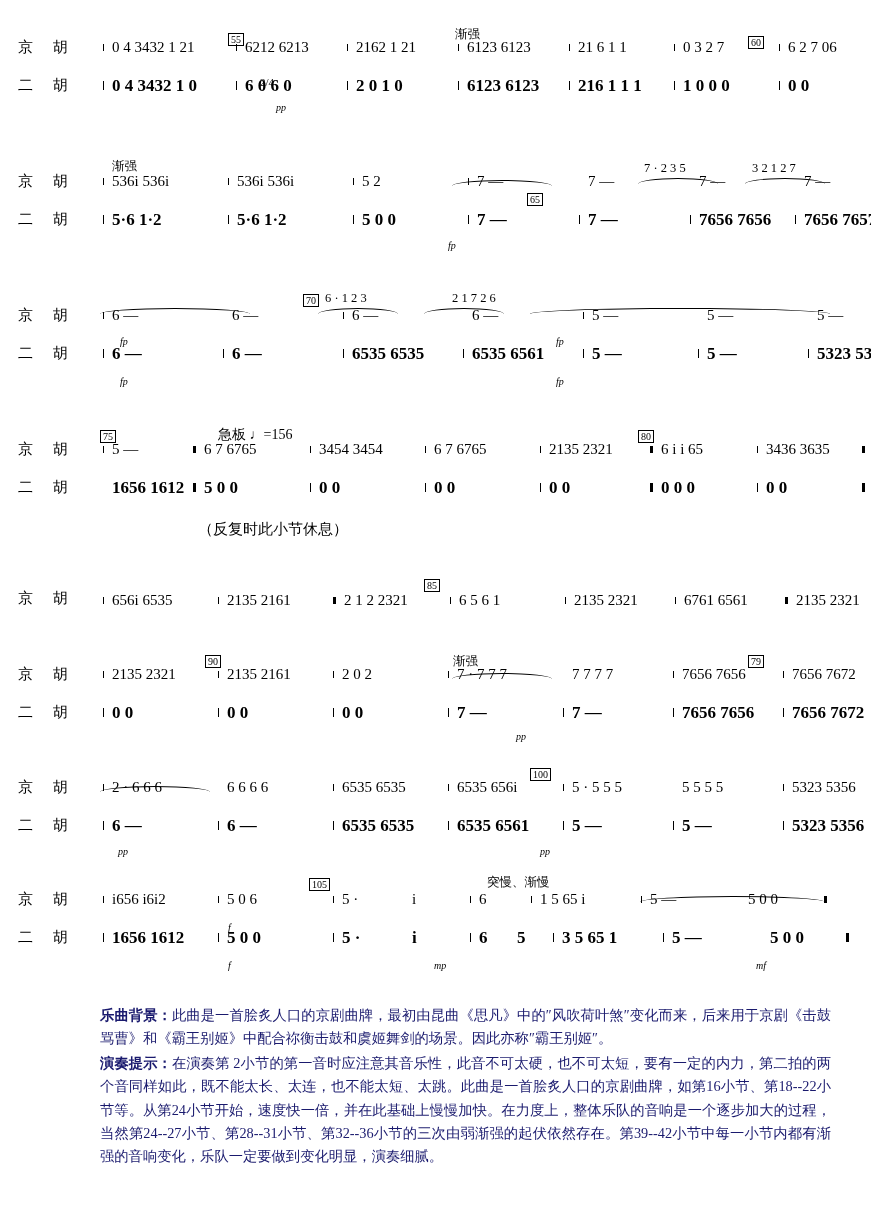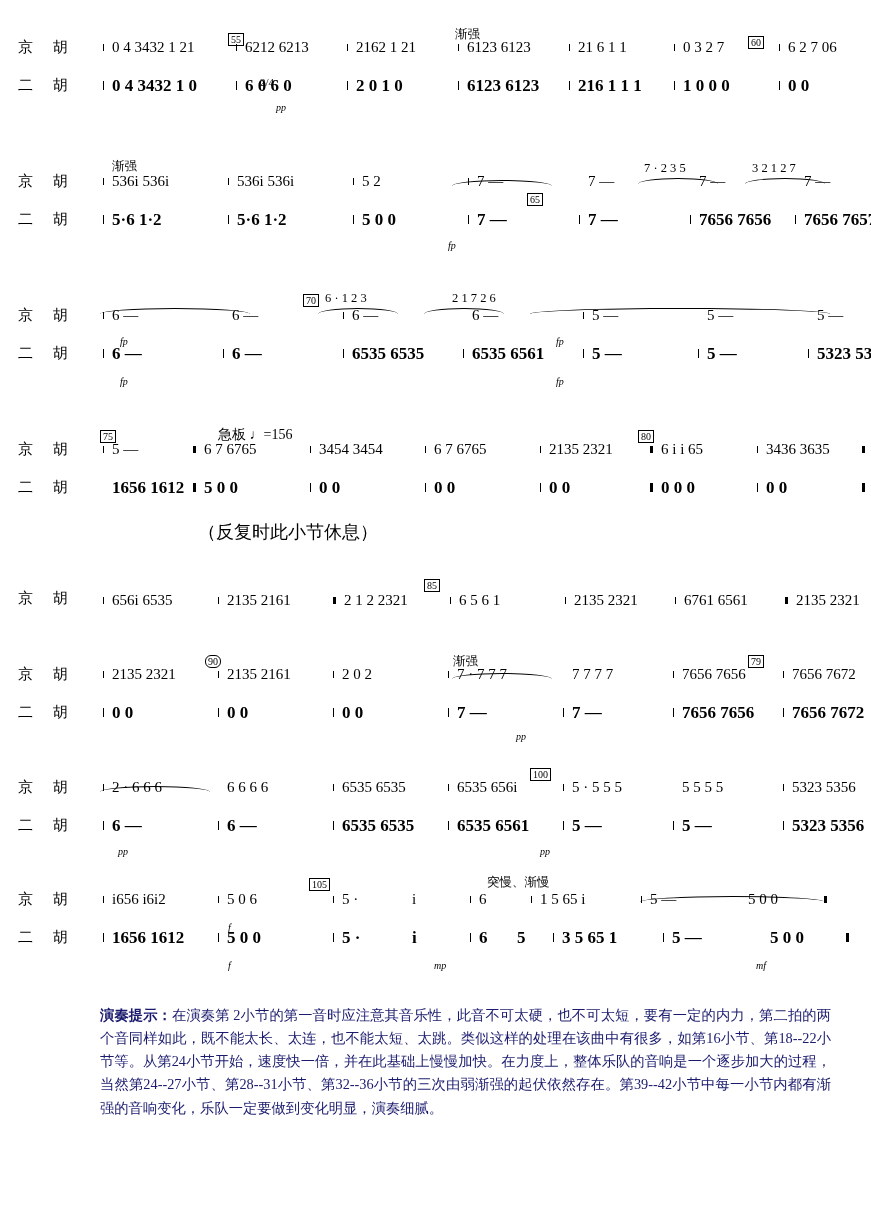--- a/index.html
+++ b/index.html
@@ -423,21 +423,21 @@
         <div class="dyn" style="left:20px;top:80px;">fp</div>
         <div class="dyn" style="left:456px;top:80px;">fp</div>
       </div>
     </div>
   </div>
 
   <div class="system" style="position:absolute;left:0;top:430px;width:871px;height:110px;">
     <div class="measnum" style="left:100px;top:0px;">75</div>
     <div class="mark" style="left:218px;top:-4px;font-size:14px;">急板 ♩=156</div>
     <div class="measnum" style="left:638px;top:0px;">80</div>
-    <div class="mark" style="left:198px;top:90px;font-size:18px;">（反复时此小节休息）</div>
+    <div class="mark" style="left:198px;top:90px;font-size:15px;">（反复时此小节休息）</div>
     <div class="sys-inner">
       <div class="instr-col">
         <div class="instr">京 胡</div>
         <div class="instr">二 胡</div>
       </div>
       <div class="brace"></div>
       <div class="staves">
         <div class="stave">
           <div class="measures">
             <div class="bar"></div>
@@ -547,21 +547,21 @@
                 <span class="n">2135 2321</span>
               </div>
 
           </div>
         </div>
       </div>
     </div>
   </div>
 
   <div class="system" style="position:absolute;left:0;top:655px;width:871px;height:96px;">
-    <div class="measnum" style="left:205px;top:0px;border-radius:6px;">90</div>
+    <div class="measnum" style="left:205px;top:0px;">90</div>
     <div class="mark" style="left:453px;top:-2px;">渐强</div>
     <div class="measnum" style="left:748px;top:0px;">79</div>
     <div class="slur" style="left:452px;top:18px;width:100px;"></div>
     <div class="sys-inner">
       <div class="instr-col">
         <div class="instr">京 胡</div>
         <div class="instr">二 胡</div>
       </div>
       <div class="brace"></div>
       <div class="staves">
@@ -805,17 +805,20 @@
         <div class="dyn" style="left:128px;top:42px;">f</div>
         <div class="dyn" style="left:128px;top:80px;">f</div>
         <div class="dyn" style="left:334px;top:80px;">mp</div>
         <div class="dyn" style="left:656px;top:80px;">mf</div>
       </div>
     </div>
   </div>
 
   <div class="notes">
     <p>
-      <b>演奏提示：</b><span>在演奏第 2小节的第一音时应注意其音乐性，此音不可太硬，也不可太短，要有一定的内力，第二拍的两个音同样如此，既不能太长、太连，也不能太短、太跳。类似这样的处理在该曲中有很多，如第16小节、第18--22小节等。从第24小节开始，速度快一倍，并在此基础上慢慢加快。在力度上，整体乐队的音响是一个逐步加大的过程，当然第24--27小节、第28--31小节、第32--36小节的三次由弱渐强的起伏依然存在。第39--42小节中每一小节内都有渐强的音响变化，乐队一定要做到变化明显，演奏细腻。</span>
+      <b>乐曲背景：</b><span>此曲是一首脍炙人口的京剧曲牌，最初由昆曲《思凡》中的″风吹荷叶煞″变化而来，后来用于京剧《击鼓骂曹》和《霸王别姬》中配合祢衡击鼓和虞姬舞剑的场景。因此亦称″霸王别姬″。</span>
+    </p>
+    <p>
+      <b>演奏提示：</b><span>在演奏第 2小节的第一音时应注意其音乐性，此音不可太硬，也不可太短，要有一定的内力，第二拍的两个音同样如此，既不能太长、太连，也不能太短、太跳。此曲是一首脍炙人口的京剧曲牌，如第16小节、第18--22小节等。从第24小节开始，速度快一倍，并在此基础上慢慢加快。在力度上，整体乐队的音响是一个逐步加大的过程，当然第24--27小节、第28--31小节、第32--36小节的三次由弱渐强的起伏依然存在。第39--42小节中每一小节内都有渐强的音响变化，乐队一定要做到变化明显，演奏细腻。</span>
     </p>
   </div>
 
 </div>
 
 </body></html>

